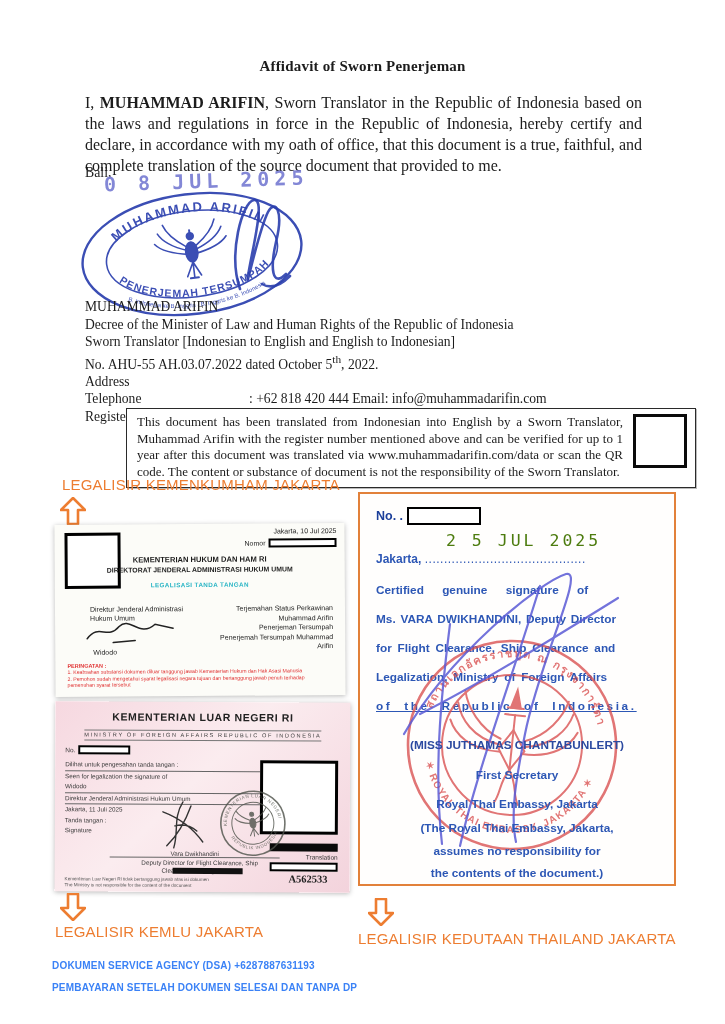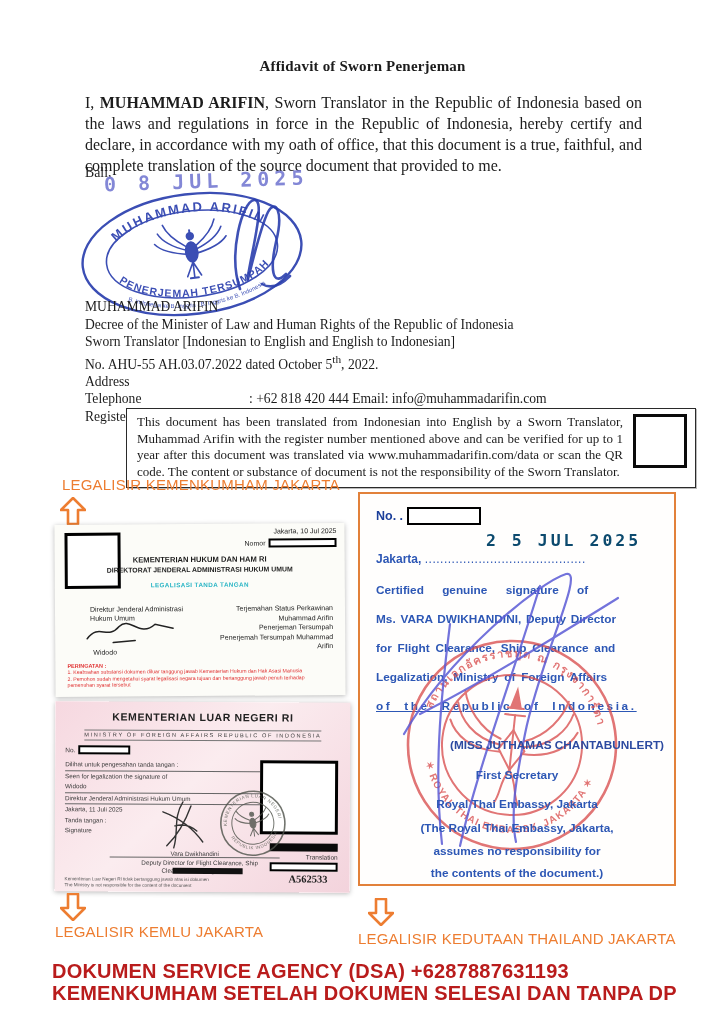--- a/index.html
+++ b/index.html
@@ -28,21 +28,21 @@
            border:2.5px solid #000; vertical-align:-3px; margin-left:8px; }
   .disclaimer { position:absolute; top:408px; left:78px; width:570px;
            border:1.5px solid #2a2a2a; box-shadow:1px 1px 0 #bbb; padding:5px 8px 6px 10px;
            display:flex; align-items:flex-start; gap:10px; background:#fff;margin-left:48px; }
   .disclaimer .txt { flex:1; font-size:13px; line-height:1.28; text-align:justify; }
   .qr-box { flex:none; width:54px; height:54px; border:3px solid #0a0a0a; background:#fff; }
   
   .olabel { position:absolute; font-family:"Liberation Sans", sans-serif; font-weight:normal;
             color:#ED7D31; font-size:15px; letter-spacing:.2px; }
   .agency { position:absolute; font-family:"Liberation Sans", sans-serif; font-weight:bold;
-            color:#b91c1c; font-size:20px; letter-spacing:.2px; }
+            color:#3b82f6; font-size:10px; letter-spacing:.2px; }
   .arrow  { position:absolute; }
   
   .doc1 { position:absolute; top:524px; left:55px; width:290px; height:172px;
           background:#fcfcf8; box-shadow:0 1px 5px rgba(0,0,0,.28);
           font-family:"Liberation Sans", sans-serif; transform:rotate(-.4deg); }
   .doc1 .qr { position:absolute; top:8px; left:10px; width:56px; height:56px; border:3px solid #000; background:#fff; }
   .doc1 .d-date { position:absolute; top:4px; right:8px; font-size:7px; }
   .doc1 .d-nomor { position:absolute; top:15px; right:8px; font-size:7px; display:flex; align-items:center; gap:3px;}
   .doc1 .bar { display:inline-block; width:68px; height:9px; border:2px solid #000; background:#fff; }
   .doc1 .m1 { position:absolute; top:31px; left:0; width:100%; text-align:center; font-size:7.6px; font-weight:bold; }
@@ -82,30 +82,30 @@
   .doc2 .wbar  { position:absolute; top:160px; right:12px; width:68px; height:9px; border:2px solid #000; background:#fff;}
   .doc2 .serial{ position:absolute; top:171px; right:22px; font-size:10.5px; font-weight:bold; color:#222;font-family:Liberation Serif, serif;}
   .doc2 .kstamp{ position:absolute; top:86px; left:163px; opacity:.8; transform:rotate(-8deg);}
   
   .tbox { position:absolute; top:492px; left:358px; width:318px; height:394px;
           border:2.5px solid #e2813a; background:#fffefd;
           font-family:"Liberation Sans", sans-serif; color:#2d57b5; font-weight:bold; }
   .tbox .no { position:absolute; top:13px; left:16px; font-size:12.5px; display:flex; align-items:center; gap:4px; color:#1c3f9a;}
   .tbox .rbar { display:inline-block; width:74px; height:18px; border:2.5px solid #000; background:#fff;}
   .tbox .dstamp { position:absolute; top:37px; left:86px; font-family:"DejaVu Sans Mono", monospace;
-          font-size:16.5px; letter-spacing:3px; color:#0c4a6e; font-weight:bold;margin-left:40px;}
+          font-size:16.5px; letter-spacing:3px; color:#4d7c0f; font-weight:normal;}
   .tbox .jk { position:absolute; top:58px; left:16px; font-size:12px; }
   .tbox .dots { font-weight:normal; letter-spacing:.5px; }
   .tbox .cert { position:absolute; top:82px; left:16px; width:288px; font-size:11.8px; line-height:29px; }
   .tbox .c0 { word-spacing:15px; }
   .tbox .c1 { word-spacing:1.5px; }
   .tbox .c2 { word-spacing:2.5px; }
   .tbox .c3 { word-spacing:2.5px; }
   .tbox .c4 { letter-spacing:2.6px; word-spacing:6px;text-decoration:underline; }
-  .tbox .oname  { position:absolute; top:244px; left:0; width:100%; text-align:center; font-size:11.8px; color:#2c4aa0;margin-left:40px;}
+  .tbox .oname  { position:absolute; top:244px; left:0; width:100%; text-align:center; font-size:11.8px; color:#2c4aa0;}
   .tbox .otitle { position:absolute; top:274px; left:0; width:100%; text-align:center; font-size:11.8px;}
   .tbox .e0 { position:absolute; top:303px; left:0; width:100%; text-align:center; font-size:11.8px;}
   .tbox .e1 { position:absolute; top:327px; left:0; width:100%; text-align:center; font-size:11.8px;}
   .tbox .e2 { position:absolute; top:350px; left:0; width:100%; text-align:center; font-size:11.8px;}
   .tbox .e3 { position:absolute; top:372px; left:0; width:100%; text-align:center; font-size:11.8px;}
   .tstamp { position:absolute; top:138px; left:22px; opacity:.78; transform:rotate(6deg); }
   .tsig   { position:absolute; top:70px; left:30px; opacity:.85; }
 </style>
 </head>
 <body>
@@ -336,15 +336,15 @@
     <polygon points="8,1 18,1 18,15 25,15 13,27 1,15 8,15" fill="#fff" stroke="#ED7D31" stroke-width="2.6" stroke-linejoin="round"></polygon>
   </svg>
   <div class="olabel" style="top:923px; left:55px;">LEGALISIR KEMLU JAKARTA</div>
 
   <svg class="arrow" style="top:898px; left:368px;" width="26" height="28" viewBox="0 0 26 28">
     <polygon points="8,1 18,1 18,15 25,15 13,27 1,15 8,15" fill="#fff" stroke="#ED7D31" stroke-width="2.6" stroke-linejoin="round"></polygon>
   </svg>
   <div class="olabel" style="top:930px; left:358px;">LEGALISIR KEDUTAAN THAILAND JAKARTA</div>
 
   <div class="agency" style="top:960px; left:52px;">DOKUMEN SERVICE AGENCY (DSA) +6287887631193</div>
-  <div class="agency" style="top:982px; left:52px;">KEMENKUMHAM SETELAH DOKUMEN SELESAI DAN TANPA DP</div>
+  <div class="agency" style="top:982px; left:52px;">PEMBAYARAN SETELAH DOKUMEN SELESAI DAN TANPA DP</div>
 
 </div>
 
 </body></html>

